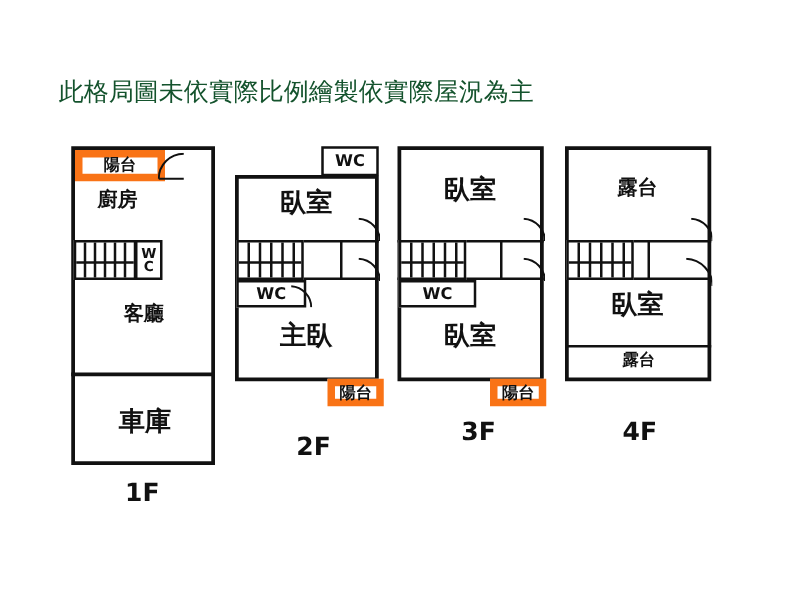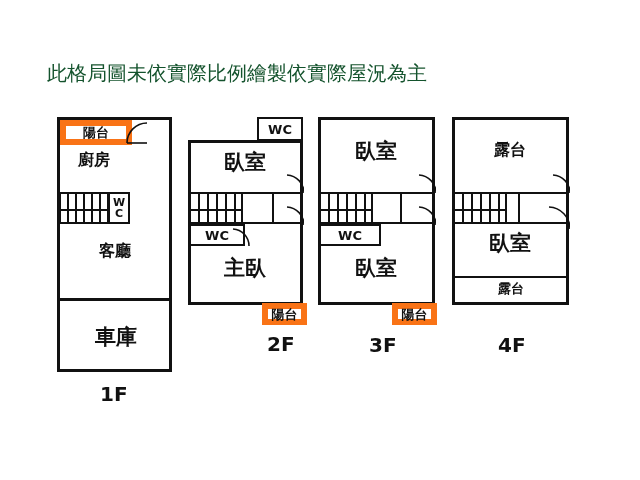--- a/index.html
+++ b/index.html
@@ -231,21 +231,21 @@
     <div class="door" style="left:286px; top:206px; width:18px; height:19px;">
       <svg width="18" height="19" viewBox="0 0 18 19">
         <path d="M1 1 A18 18 0 0 1 18 19" fill="none" stroke="#111111" stroke-width="1.6"></path>
       </svg>
     </div>
 
     <div class="room" style="left:262px; top:303px; width:45px; height:22px;">
       <span class="room-label label-sm">陽台</span>
     </div>
 
-    <div class="floor-caption" style="left:237px; top:332px;margin-left:30px;">2F</div>
+    <div class="floor-caption" style="left:237px; top:345px;">2F</div>
   </div>
 
   <div class="floor">
 
     <div class="outer" style="left:318px; top:117px; width:117px; height:188px;"></div>
 
     <div class="free-label" style="left:343px; top:141px; width:66px; height:26px;">
       <span class="room-label label-lg">臥室</span>
     </div>
 

